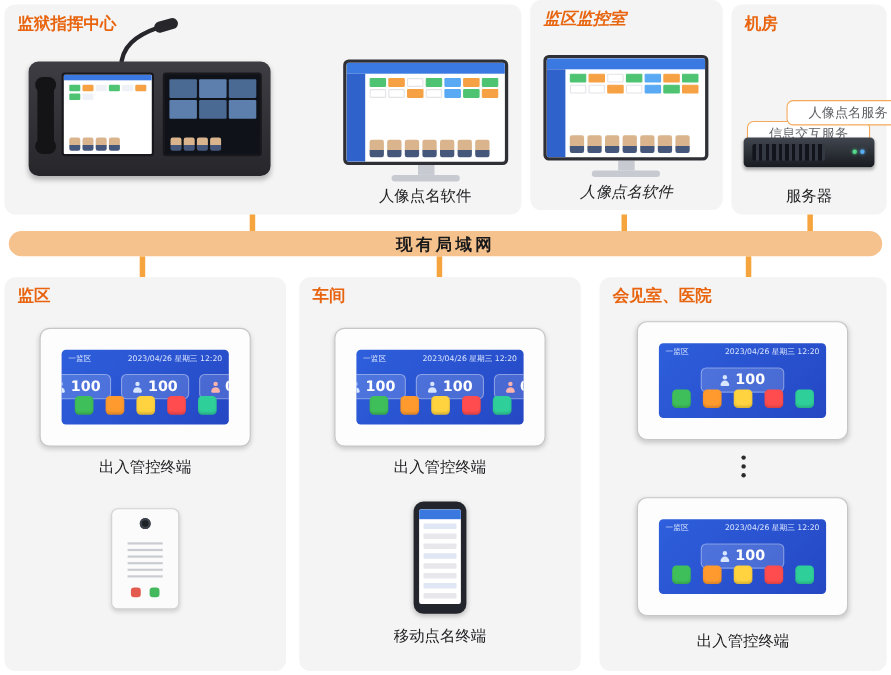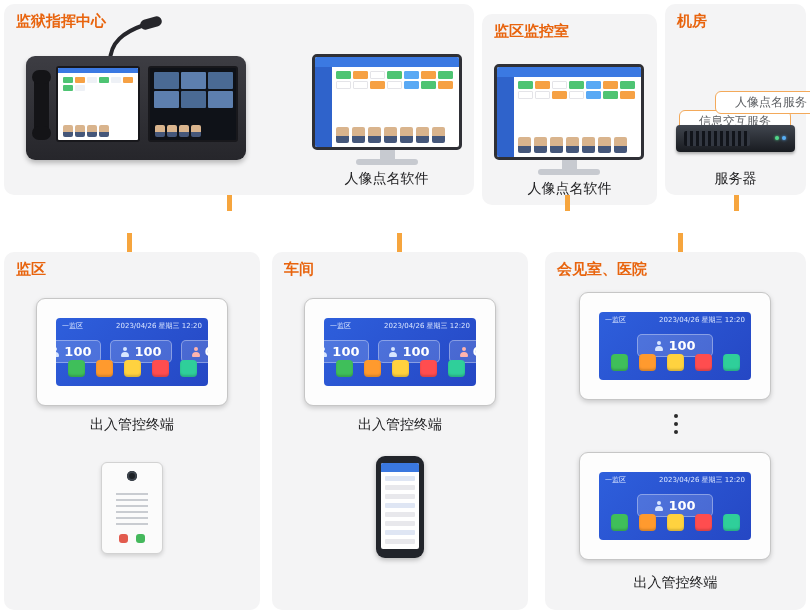--- a/index.html
+++ b/index.html
@@ -7,21 +7,21 @@
   body { font-family:"DejaVu Sans","Liberation Sans",sans-serif; }
   .canvas { position:relative; width:810px; height:614px; background:#fff; overflow:hidden; }
 
   
   .panel { position:absolute; background:#f4f4f5; border-radius:10px; }
   .panel-title { position:absolute; left:12px; top:8px; font-size:15px; font-weight:700; color:#e8640e; }
   .caption { position:absolute; text-align:center; font-size:14px; color:#1d1d1f; }
 
   
   #p-command { left:4px; top:4px; width:470px; height:191px; }
-  #p-monitorroom { left:482px; top:14px; width:175px; height:191px; }
+  #p-monitorroom { left:482px; top:0; width:175px; height:191px;font-style:italic; }
   #p-serverroom { left:665px; top:4px; width:141px; height:191px; }
 
   
   .dualhost { position:absolute; left:22px; top:12px; width:220px; height:148px; }
   .mic { position:absolute; left:72px; top:0; width:90px; height:46px; }
   .mic path { fill:none; stroke:#26262b; stroke-width:4; stroke-linecap:round; }
   .mic rect { fill:#26262b; }
   .dh-base { position:absolute; left:0; top:40px; width:220px; height:104px; background:linear-gradient(#3d3d43,#26262b); border-radius:9px; box-shadow:0 3px 5px rgba(0,0,0,.25); }
   .dh-handset { position:absolute; left:8px; top:16px; width:15px; height:66px; background:#141417; border-radius:7px; }
   .dh-handset::before,.dh-handset::after { content:""; position:absolute; left:-2px; width:19px; height:14px; border-radius:7px; background:#141417; }
@@ -248,20 +248,23 @@
     <div class="caption cap-full">服务器</div>
   </section>
 
   <div class="vline" style="left:227px; top:195px; height:16px;"></div>
   <div class="vline" style="left:565px; top:195px; height:16px;"></div>
   <div class="vline" style="left:734px; top:195px; height:16px;"></div>
   <div class="vline" style="left:127px; top:233px; height:19px;"></div>
   <div class="vline" style="left:397px; top:233px; height:19px;"></div>
   <div class="vline" style="left:678px; top:233px; height:19px;"></div>
 
+  <div class="lan">
+    <span>现有局域网</span>
+  </div>
 
   <section class="panel" id="p-prison">
     <h2 class="panel-title">监区</h2>
 
     <div class="tablet" style="left:32px; top:46px;">
       <div class="t-screen">
         <div class="t-header">
           <span class="t-area">一监区</span>
           <span class="t-date">2023/04/26 星期三 12:20</span>
         </div>
@@ -349,20 +352,21 @@
             <i></i>
             <i></i>
             <i></i>
             <i></i>
             <i></i>
             <i></i>
             <i></i>
           </div>
       </div>
     </div>
+    <div class="caption cap-full" style="top:318px;">移动点名终端</div>
   </section>
 
   <section class="panel" id="p-meeting">
     <h2 class="panel-title">会见室、医院</h2>
 
     <div class="tablet" style="left:34px; top:40px;">
       <div class="t-screen">
         <div class="t-header">
           <span class="t-area">一监区</span>
           <span class="t-date">2023/04/26 星期三 12:20</span>

